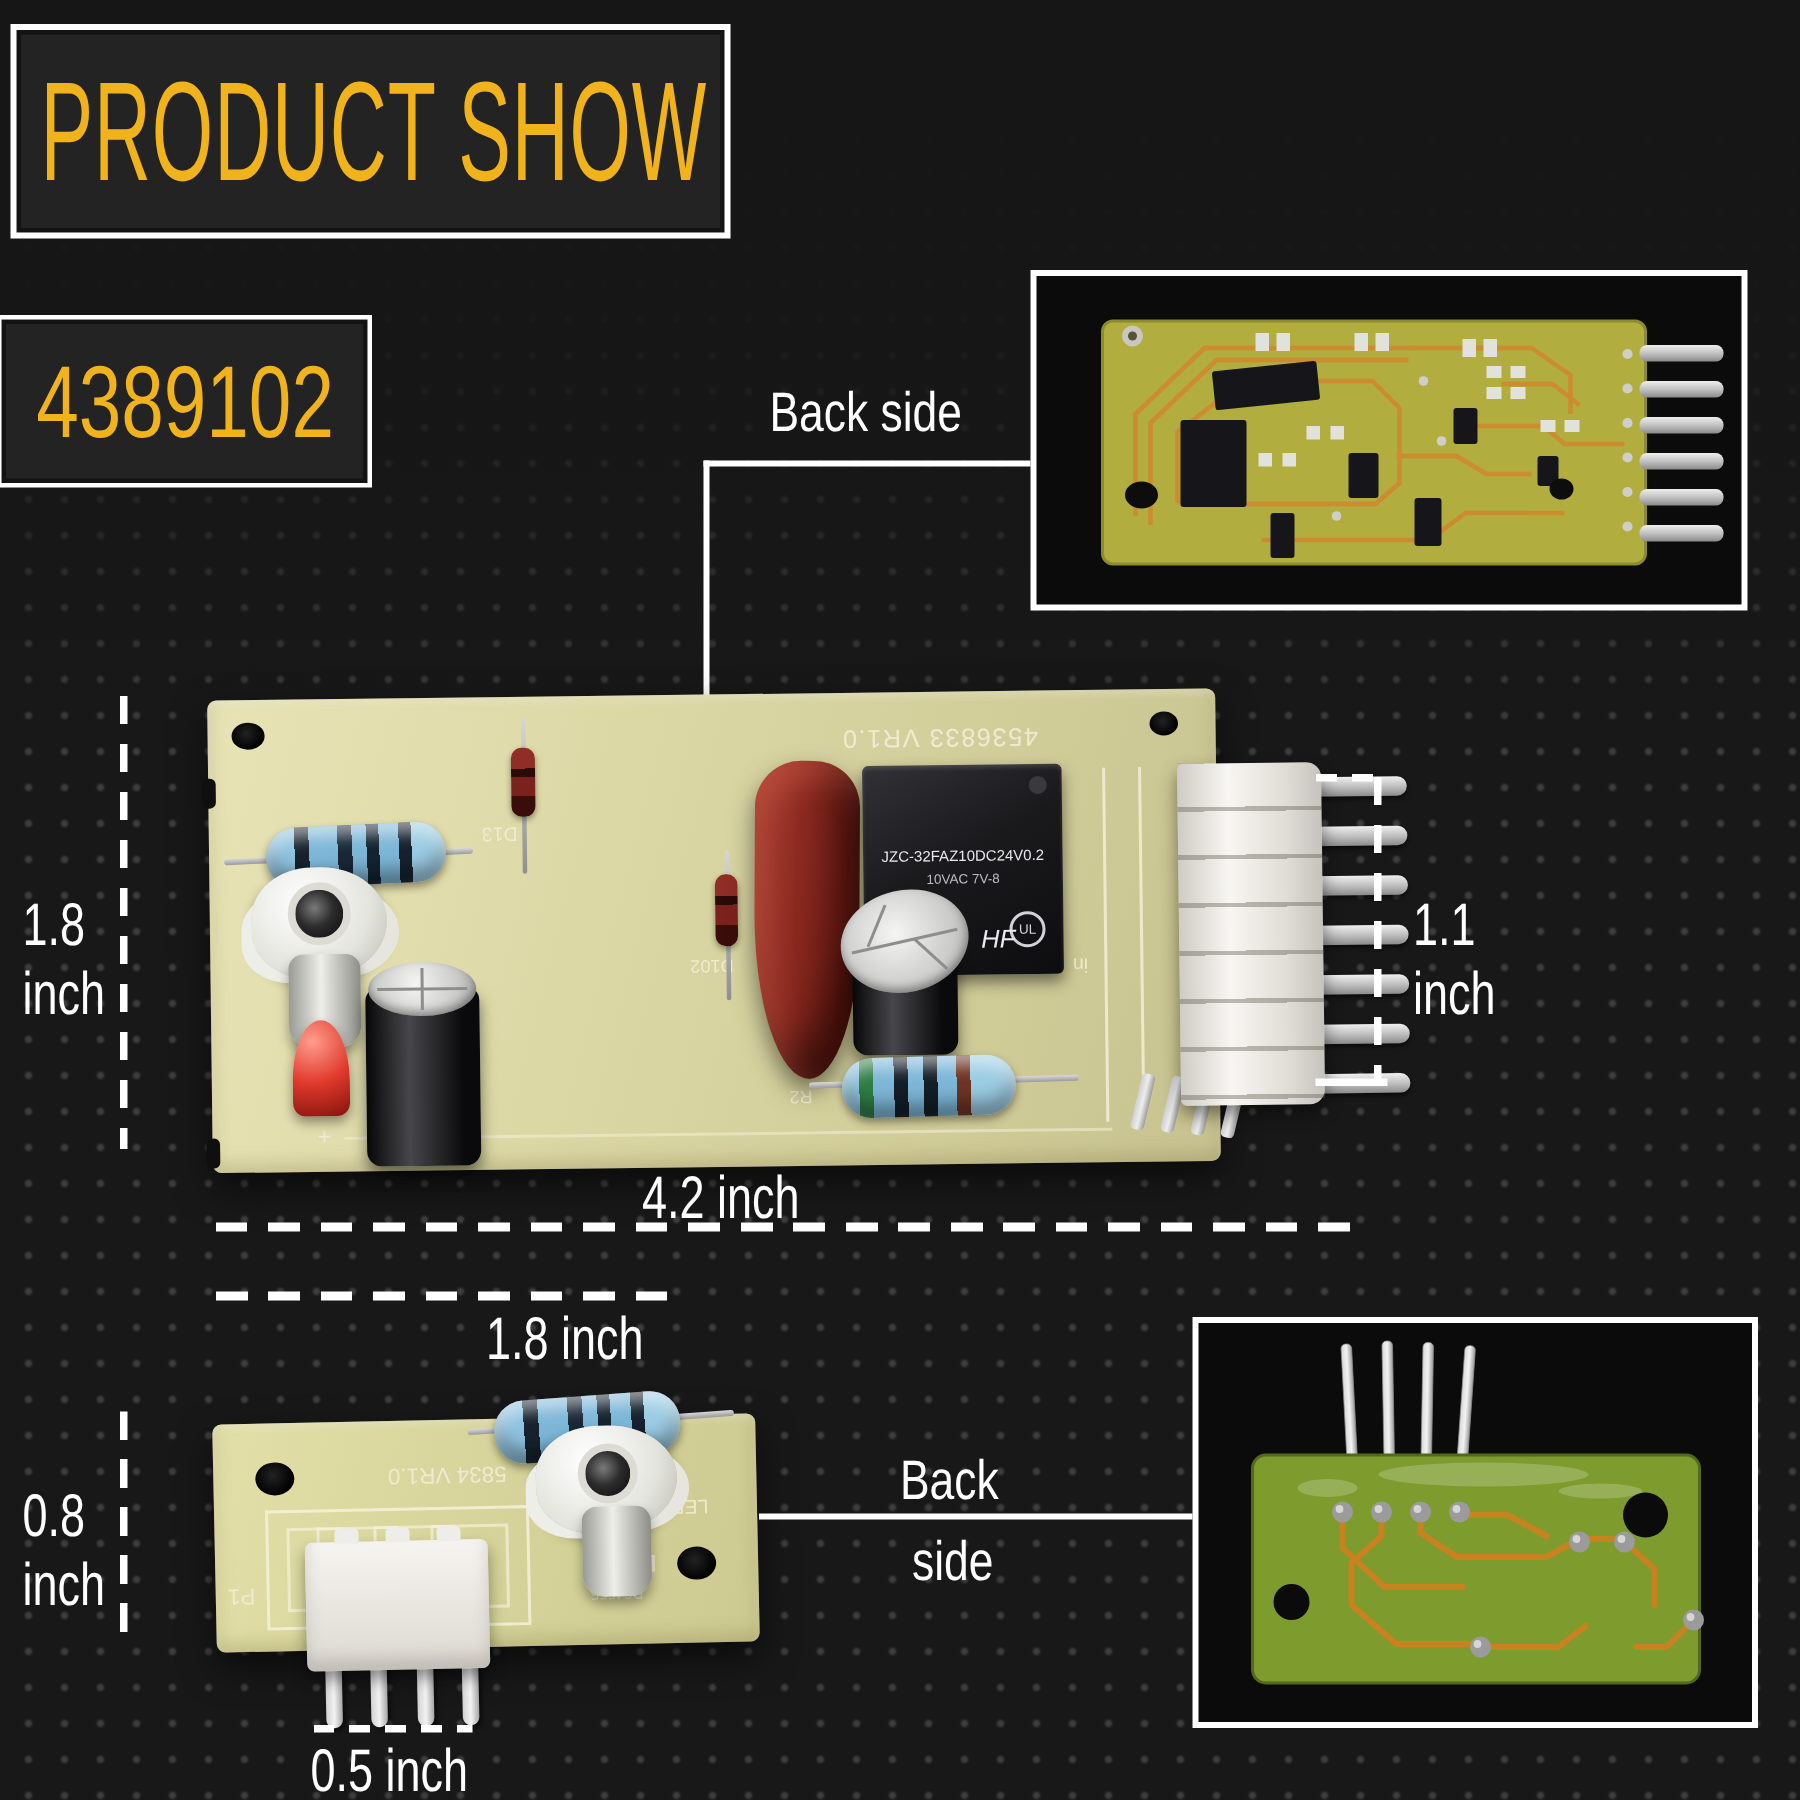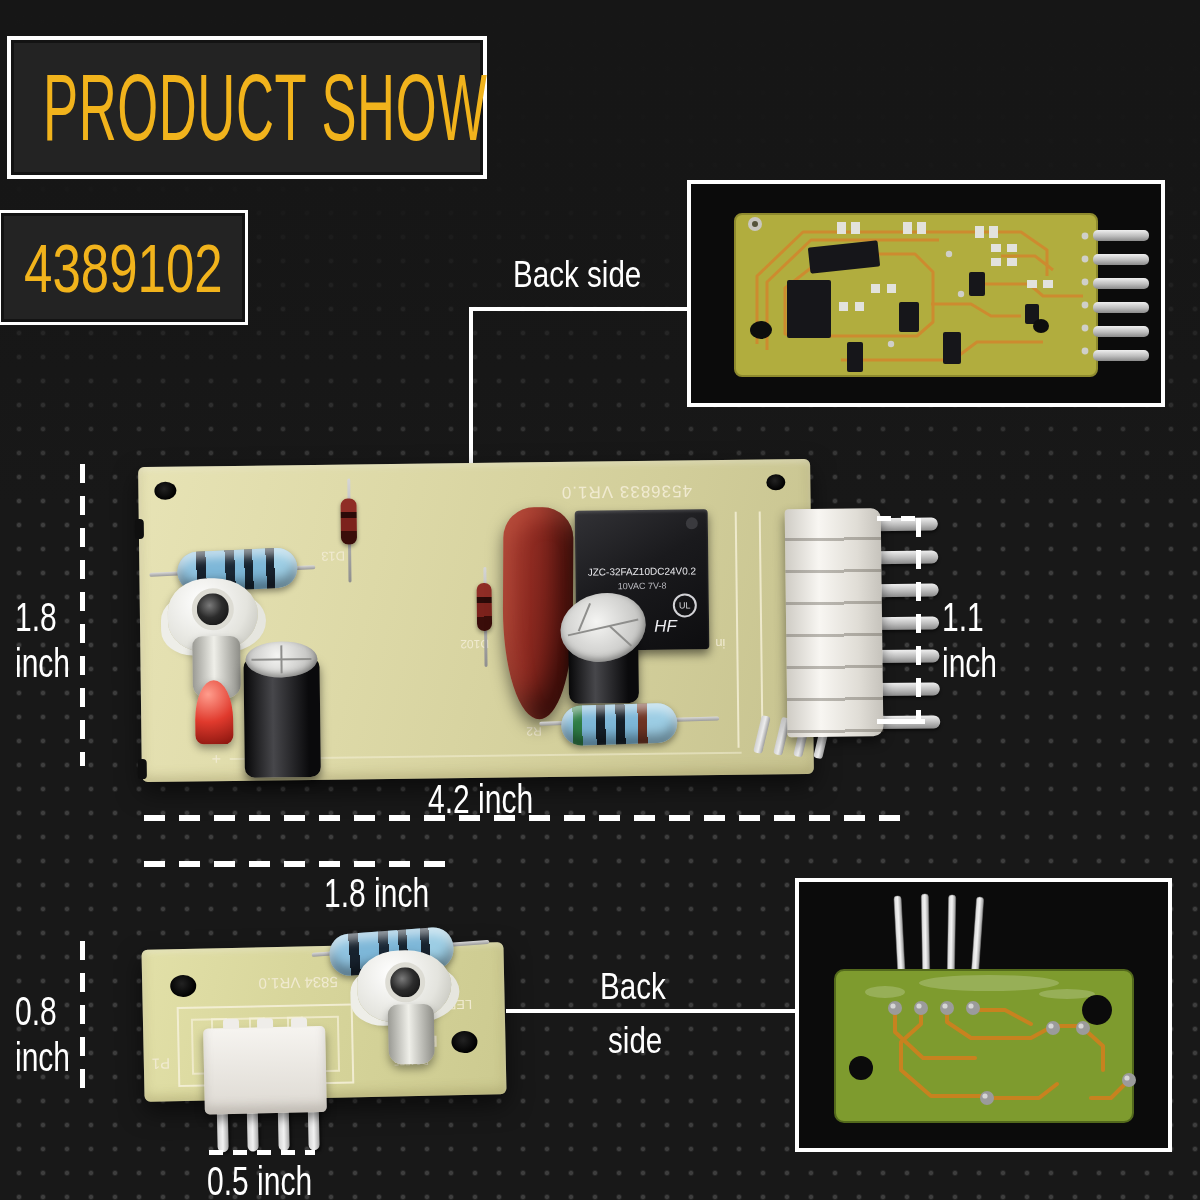--- a/index.html
+++ b/index.html
@@ -11,23 +11,23 @@
   .canvas::before{
     content:"";position:absolute;inset:0;
     background-image:
       linear-gradient(180deg,#161616 0%,rgba(22,22,22,.95) 16%,rgba(22,22,22,.55) 30%,rgba(22,22,22,0) 42%),
       radial-gradient(circle,#3d3d3d 1.6px,rgba(61,61,61,.32) 2.6px,transparent 3.5px);
     background-size:auto,24px 24px;background-position:0 0,7px 9px;
   }
   .abs{position:absolute;}
   
   .title-box{
-    left:7px;top:36px;width:480px;height:143px;border:4px solid #fff;box-sizing:border-box;
+    left:7px;top:16px;width:480px;height:143px;border:4px solid #fff;box-sizing:border-box;
     background:#232323;box-shadow:inset 0 0 0 3px #131313;
-    display:flex;align-items:center;padding-left:32px;
+    display:flex;align-items:center;padding-left:16px;
   }
   .title-text{
     color:#f1b31c;font-size:94px;letter-spacing:1px;white-space:nowrap;
     transform:scaleX(.56);transform-origin:left center;
   }
   .part-box{
     left:-2px;top:210px;width:250px;height:115px;border:3px solid #fff;box-sizing:border-box;
     background:#232323;box-shadow:inset 0 0 0 3px #131313;
     display:flex;align-items:center;justify-content:center;
   }
@@ -234,21 +234,21 @@
     </div>
 
     <div class="abs wire" style="left:344px;top:104px;width:3px;height:100px;"></div>
     <div class="abs diode" style="left:337px;top:120px;width:15px;height:48px;"></div>
 
     <div class="abs redcap" style="left:363px;top:45px;width:70px;height:212px;transform:rotate(1deg);"></div>
 
     <div class="abs relay" style="left:436px;top:49px;width:133px;height:140px;">
       <div style="left:5px;right:5px;top:56px;font-size:10px;text-align:center;color:#e8e8ec;">JZC-32FAZ10DC24V0.2</div>
       <div style="left:5px;right:5px;top:71px;font-size:9px;text-align:center;color:#bcbcc2;">10VAC  7V-8</div>
-      <div style="right:12px;top:84px;width:20px;height:20px;border:2px solid #d2d2d6;border-radius:50%;font-size:9px;display:flex;align-items:center;justify-content:center;">UL</div>
+      <div style="right:12px;top:98px;width:20px;height:20px;border:2px solid #d2d2d6;border-radius:50%;font-size:9px;display:flex;align-items:center;justify-content:center;">UL</div>
       <div style="left:28px;top:112px;font-size:11px;color:#c6c6cc;">7008</div>
       <div style="left:78px;top:107px;font-size:17px;font-weight:normal;font-style:italic;color:#ececf0;">HF</div>
       <div style="right:10px;top:8px;width:12px;height:12px;border-radius:50%;background:#3a3a3e;"></div>
     </div>
 
     <div class="abs" style="left:420px;top:132px;width:86px;height:114px;">
       <div class="abs cap-body" style="left:8px;top:36px;width:70px;height:74px;"></div>
       <div class="abs cap-top" style="left:0;top:0;width:86px;height:68px;transform:rotate(-12deg);">
         <div class="groove" style="left:8%;top:48%;width:84%;height:2px;"></div>
         <div class="groove" style="left:30%;top:8%;width:2px;height:44%;transform:rotate(35deg);"></div>

